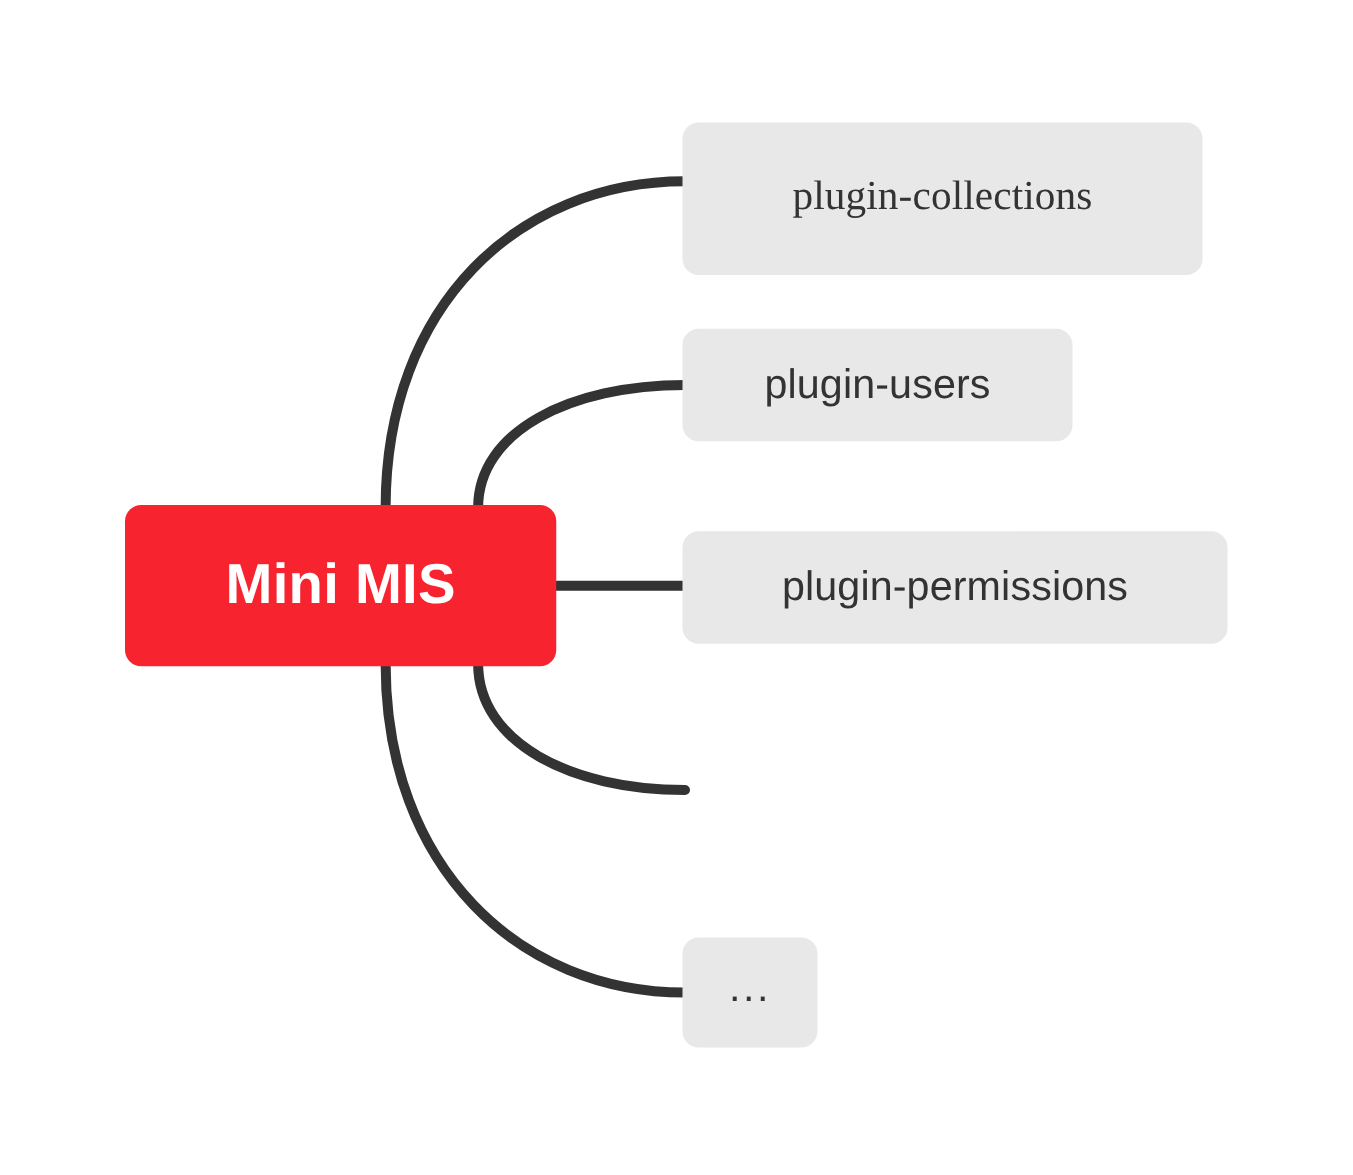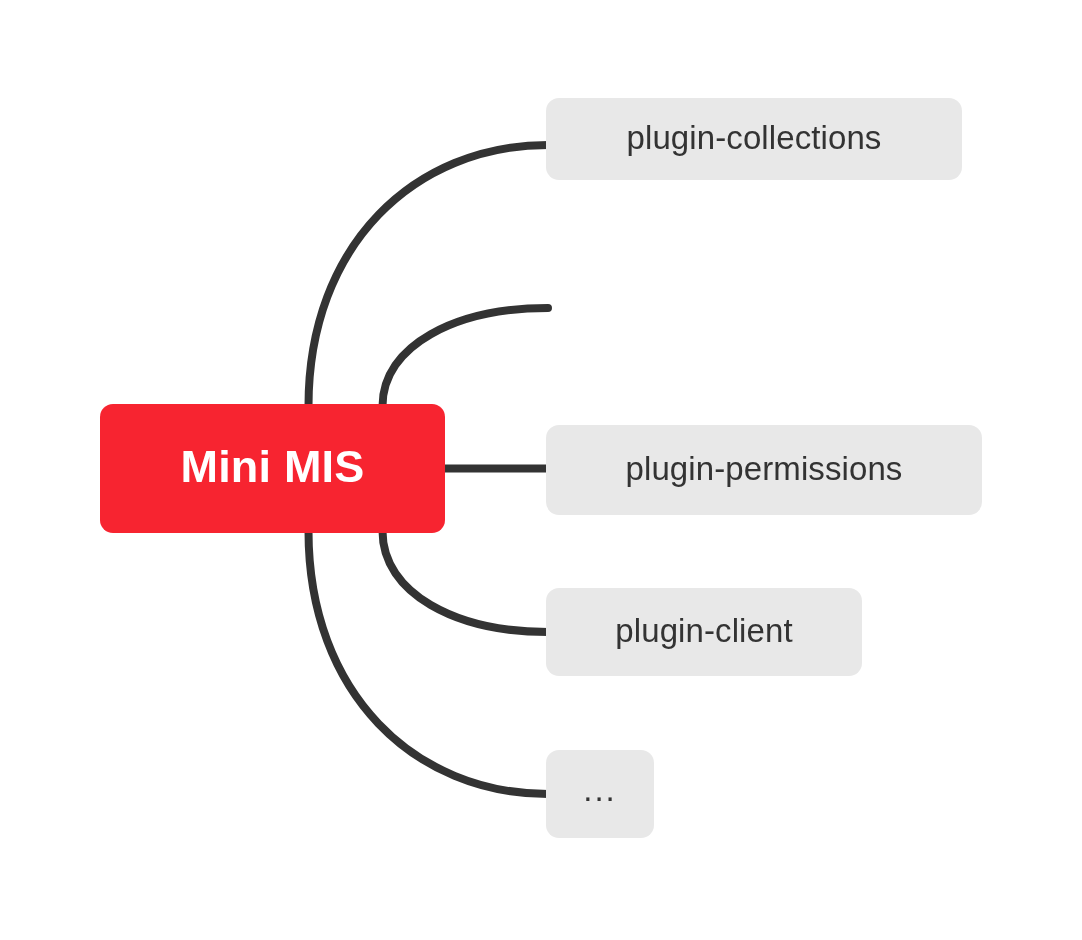--- a/index.html
+++ b/index.html
@@ -78,30 +78,30 @@
         <path d="M 443 468.5 L 548 468.5" stroke="#333333" stroke-width="8" fill="none"></path>
         <path d="M 382.5 531 C 382.5 593.62, 456.075 632, 548 632" stroke="#333333" stroke-width="8" fill="none"></path>
         <path d="M 308.5 531 C 308.5 694.06, 415.375 794, 548 794" stroke="#333333" stroke-width="8" fill="none"></path>
       </g>
   </svg>
 
   <div class="node node-root" style="left: 100px; top: 404px; width: 345px; height: 129px; background: rgb(247, 36, 48); color: rgb(255, 255, 255);">
     <span class="node-label">Mini MIS</span>
   </div>
 
-  <div class="node node-child" style="left: 546px; top: 98px; width: 416px; height: 82px; background: rgb(232, 232, 232); color: rgb(51, 51, 51);">
+  <div class="node node-child" style="left: 546px; top: 98px; width: 416px; height: 122px; background: rgb(232, 232, 232); color: rgb(51, 51, 51); font-family: Liberation Serif, serif;">
     <span class="node-label">plugin-collections</span>
   </div>
 
+  <div class="node node-child" style="left: 546px; top: 263px; width: 312px; height: 90px; background: rgb(232, 232, 232); color: rgb(51, 51, 51);">
+    <span class="node-label">plugin-users</span>
+  </div>
 
   <div class="node node-child" style="left: 546px; top: 425px; width: 436px; height: 90px; background: rgb(232, 232, 232); color: rgb(51, 51, 51);">
     <span class="node-label">plugin-permissions</span>
   </div>
 
-  <div class="node node-child" style="left: 546px; top: 588px; width: 316px; height: 88px; background: rgb(232, 232, 232); color: rgb(51, 51, 51);">
-    <span class="node-label">plugin-client</span>
-  </div>
 
   <div class="node node-child node-ellipsis" style="left: 546px; top: 750px; width: 108px; height: 88px; background: rgb(232, 232, 232); color: rgb(51, 51, 51);">
     <span class="node-label">...</span>
   </div>
 
 </div>
 
 </body></html>

